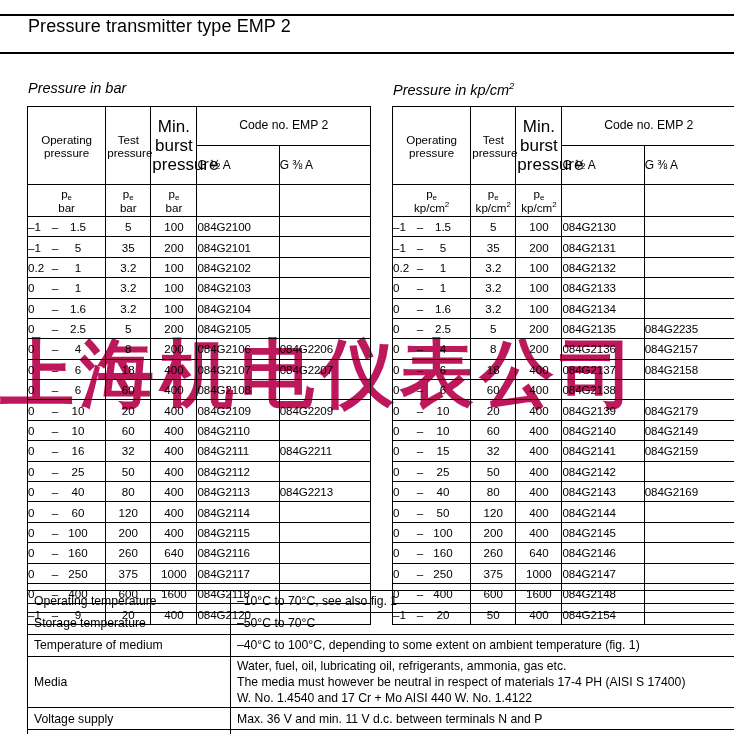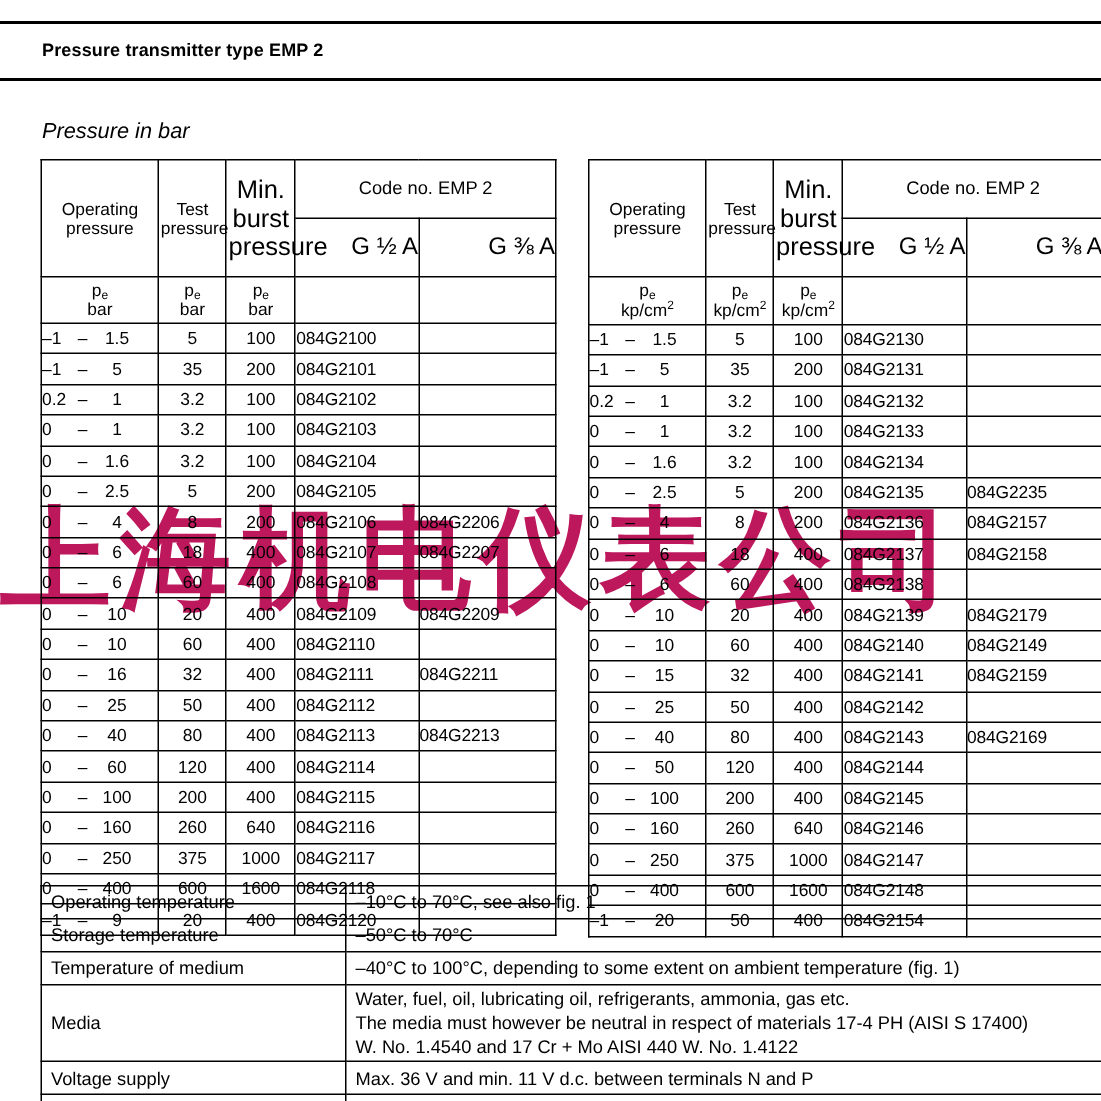--- a/index.html
+++ b/index.html
@@ -55,23 +55,23 @@
     position: absolute;
     left: 0;
     top: 52px;
     width: 734px;
     height: 2px;
     background: #000;
   }
   #doc-title {
     position: absolute;
     left: 28px;
-    top: 26px;
-    font-size: 12px;
-    font-weight: bold;
+    top: 16px;
+    font-size: 18px;
+    font-weight: normal;
     letter-spacing: 0.1px;
     white-space: nowrap;
   }
 
   
   .caption {
     position: absolute;
     font-size: 14.5px;
     font-style: italic;
     white-space: nowrap;
@@ -102,21 +102,21 @@
     text-align: center;
     line-height: 1.12;
     font-size: 11.6px;
     padding: 2px 1px;
   }
   .ptable .hd-burst { font-size: 17px; }
   .ptable .hd-code  { font-size: 12.2px; }
   .ptable .hd-unit  { font-size: 11.6px; padding-bottom: 2px; }
   .ptable .hd-unit .pe { display: block; }
   .ptable .hd-unit .un { display: block; }
-  .ptable .hd-thread { text-align: right; font-size: 16px; }
+  .ptable .hd-thread { text-align: left; font-size: 12px; }
   sub.e { font-size: 8px; vertical-align: baseline; position: relative; top: 2px; }
   sup.sq { font-size: 8px; vertical-align: super; }
 
   .ptable tbody td { height: 19.4px; }
   .col-op   { width: 78px;  text-align: left;   padding-left: 4px; white-space: nowrap; }
   .col-test { width: 45px;  text-align: center; }
   .col-brst { width: 46px;  text-align: center; }
   .col-c1   { width: 82px;  text-align: left; padding-left: 6px; font-weight: bold; letter-spacing: -0.1px; }
   .col-c2   { width: 91px;  text-align: left; padding-left: 6px; font-weight: bold; letter-spacing: -0.1px; }
 
@@ -155,20 +155,23 @@
 <div id="page">
 
   <div class="rule-top"></div>
   <div id="doc-title">Pressure transmitter type EMP 2</div>
   <div class="rule-bottom"></div>
 
   <div class="caption" id="caption-left">
     <span>Pressure in bar</span>
   </div>
 
+  <div class="caption" id="caption-right">
+    <span>Pressure in kp/cm</span><sup>2</sup>
+  </div>
 
   <table class="ptable" id="ptable-left">
     <colgroup>
       <col style="width:78px">
         <col style="width:45px">
         <col style="width:46px">
         <col style="width:82px">
         <col style="width:91px">
     </colgroup>
     <thead>

